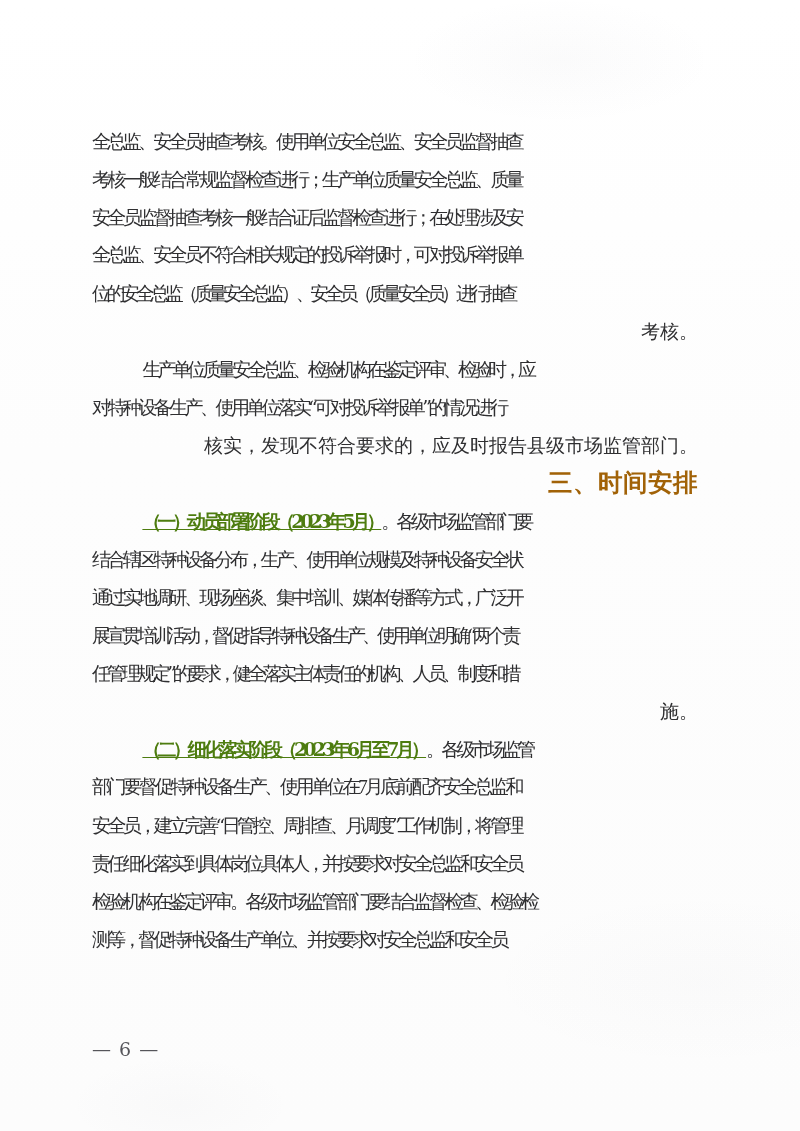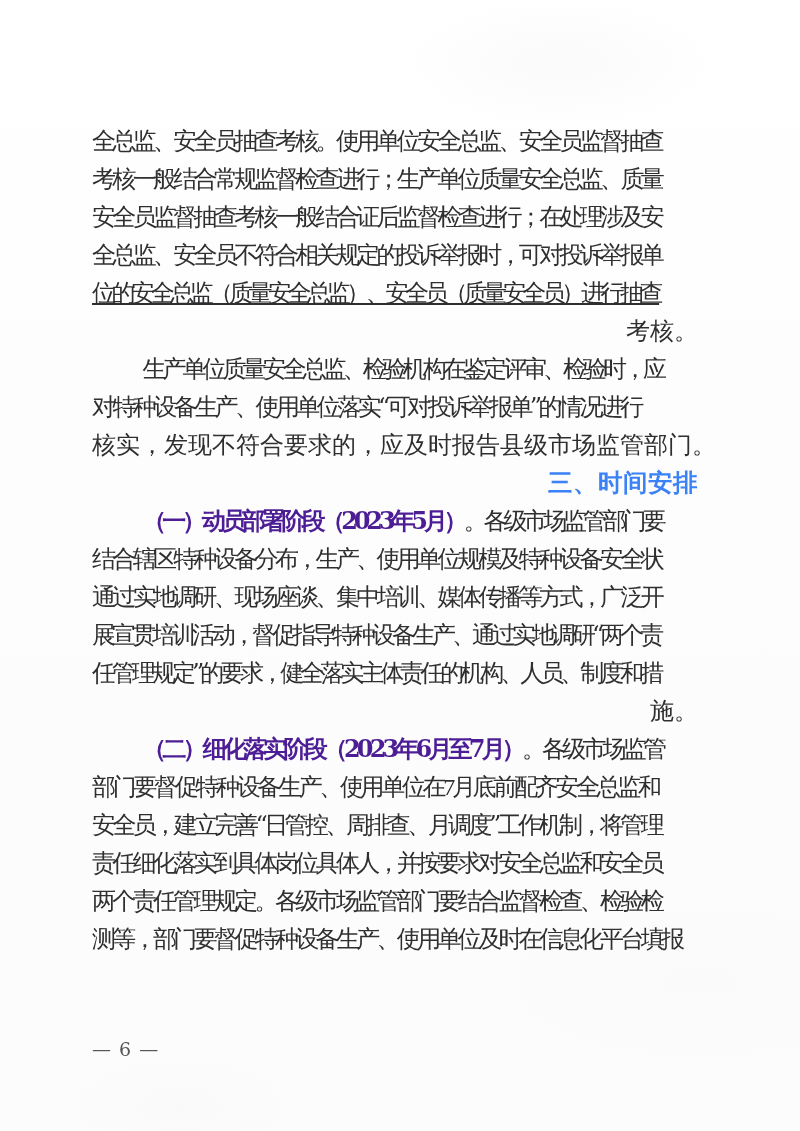--- a/index.html
+++ b/index.html
@@ -39,21 +39,21 @@
     position: absolute;
     left: 92px;
     top: 122px;
     width: 606px;
   }
 
   
   .line {
     height: 38px;
     line-height: 38px;
-    font-size: 24px;
+    font-size: 19px;
     white-space: pre;
     letter-spacing: 0;
     color: #2f2f31;
   }
 
   
   .line.justify {
     display: flex;
     justify-content: space-between;
   }
@@ -69,27 +69,28 @@
   .indent2 {
     padding-left: 50.4px;
   }
 
   
   .heading-hei {
     font-family: "DejaVu Sans", "Liberation Sans", sans-serif;
     font-weight: bold;
     font-size: 24.5px;
     letter-spacing: 0.5px;
-    color: #3b82f6;
+    color: #a16207;
   }
 
   
   .b {
     font-weight: bold;
-    color: #4c1d95;
+    color: #4d7c0f;
+    text-decoration: underline;
   }
 
   .footer {
     position: absolute;
     left: 92px;
     top: 1036px;
     width: 606px;
     font-size: 19px;
     line-height: 26px;
     color: #55555a;
@@ -103,47 +104,47 @@
 
 <div class="page">
 
   <div class="textblock">
 
     <div>
       <div class="line justify"><span style="letter-spacing: -3.676px;">全总监、安全员抽查考核。使用单位安全总监、安全员监督抽查</span></div>
       <div class="line justify"><span style="letter-spacing: -3.676px;">考核一般结合常规监督检查进行；生产单位质量安全总监、质量</span></div>
       <div class="line justify"><span style="letter-spacing: -3.676px; text-align: right;">安全员监督抽查考核一般结合证后监督检查进行；在处理涉及安</span></div>
       <div class="line justify"><span style="letter-spacing: -3.676px; font-family: Liberation Serif, serif;">全总监、安全员不符合相关规定的投诉举报时，可对投诉举报单</span></div>
-      <div class="line justify"><span style="letter-spacing: -4.444px; text-decoration: underline;">位的安全总监（质量安全总监）、安全员（质量安全员）进行抽查</span></div>
+      <div class="line justify"><span style="letter-spacing: -4.444px;">位的安全总监（质量安全总监）、安全员（质量安全员）进行抽查</span></div>
       <div class="line last">考核。</div>
     </div>
 
     <div>
       <div class="line justify indent2"><span style="letter-spacing: -3.971px;">生产单位质量安全总监、检验机构在鉴定评审、检验时，应</span></div>
       <div class="line justify"><span style="letter-spacing: -3.565px;">对特种设备生产、使用单位落实“可对投诉举报单”的情况进行</span></div>
       <div class="line last">核实，发现不符合要求的，应及时报告县级市场监管部门。</div>
     </div>
 
     <div class="line last indent2 heading-hei">三、时间安排</div>
 
     <div>
       <div class="line justify indent2"><span style="letter-spacing: -4.124px;"><span class="b">（一）动员部署阶段（2023年5月）</span><span>。各级市场监管部门要</span></span></div>
       <div class="line justify"><span style="letter-spacing: -3.676px;">结合辖区特种设备分布，生产、使用单位规模及特种设备安全状</span></div>
       <div class="line justify"><span style="letter-spacing: -3.676px;">通过实地调研、现场座谈、集中培训、媒体传播等方式，广泛开</span></div>
-      <div class="line justify"><span style="letter-spacing: -4.005px;">展宣贯培训活动，督促指导特种设备生产、通过实地调研“两个责</span></div>
+      <div class="line justify"><span style="letter-spacing: -4.005px;">展宣贯培训活动，督促指导特种设备生产、使用单位明确“两个责</span></div>
       <div class="line justify"><span style="letter-spacing: -4.005px;">任管理规定”的要求，健全落实主体责任的机构、人员、制度和措</span></div>
       <div class="line last">施。</div>
     </div>
 
     <div>
       <div class="line justify indent2"><span style="letter-spacing: -3.84px;"><span class="b">（二）细化落实阶段（2023年6月至7月）</span><span>。各级市场监管</span></span></div>
       <div class="line justify"><span style="letter-spacing: -3.337px; font-family: Liberation Serif, serif;">部门要督促特种设备生产、使用单位在7月底前配齐安全总监和</span></div>
       <div class="line justify"><span style="letter-spacing: -3.565px;">安全员，建立完善“日管控、周排查、月调度”工作机制，将管理</span></div>
       <div class="line justify"><span style="letter-spacing: -3.676px;">责任细化落实到具体岗位具体人，并按要求对安全总监和安全员</span></div>
-      <div class="line justify"><span style="letter-spacing: -3.676px;">两个责任管理规定。各级市场监管部门要结合监督检查、检验检</span></div>
-      <div class="line justify"><span style="letter-spacing: -3.676px;">测等，部门要督促特种设备生产、使用单位及时在信息化平台填报</span></div>
+      <div class="line justify"><span style="letter-spacing: -3.676px;">检验机构在鉴定评审。各级市场监管部门要结合监督检查、检验检</span></div>
+      <div class="line justify"><span style="letter-spacing: -3.676px;">测等，督促特种设备生产单位、并按要求对安全总监和安全员</span></div>
     </div>
 
   </div>
 
   <div class="footer">— 6 —</div>
 
 </div>
 
 </body></html>

